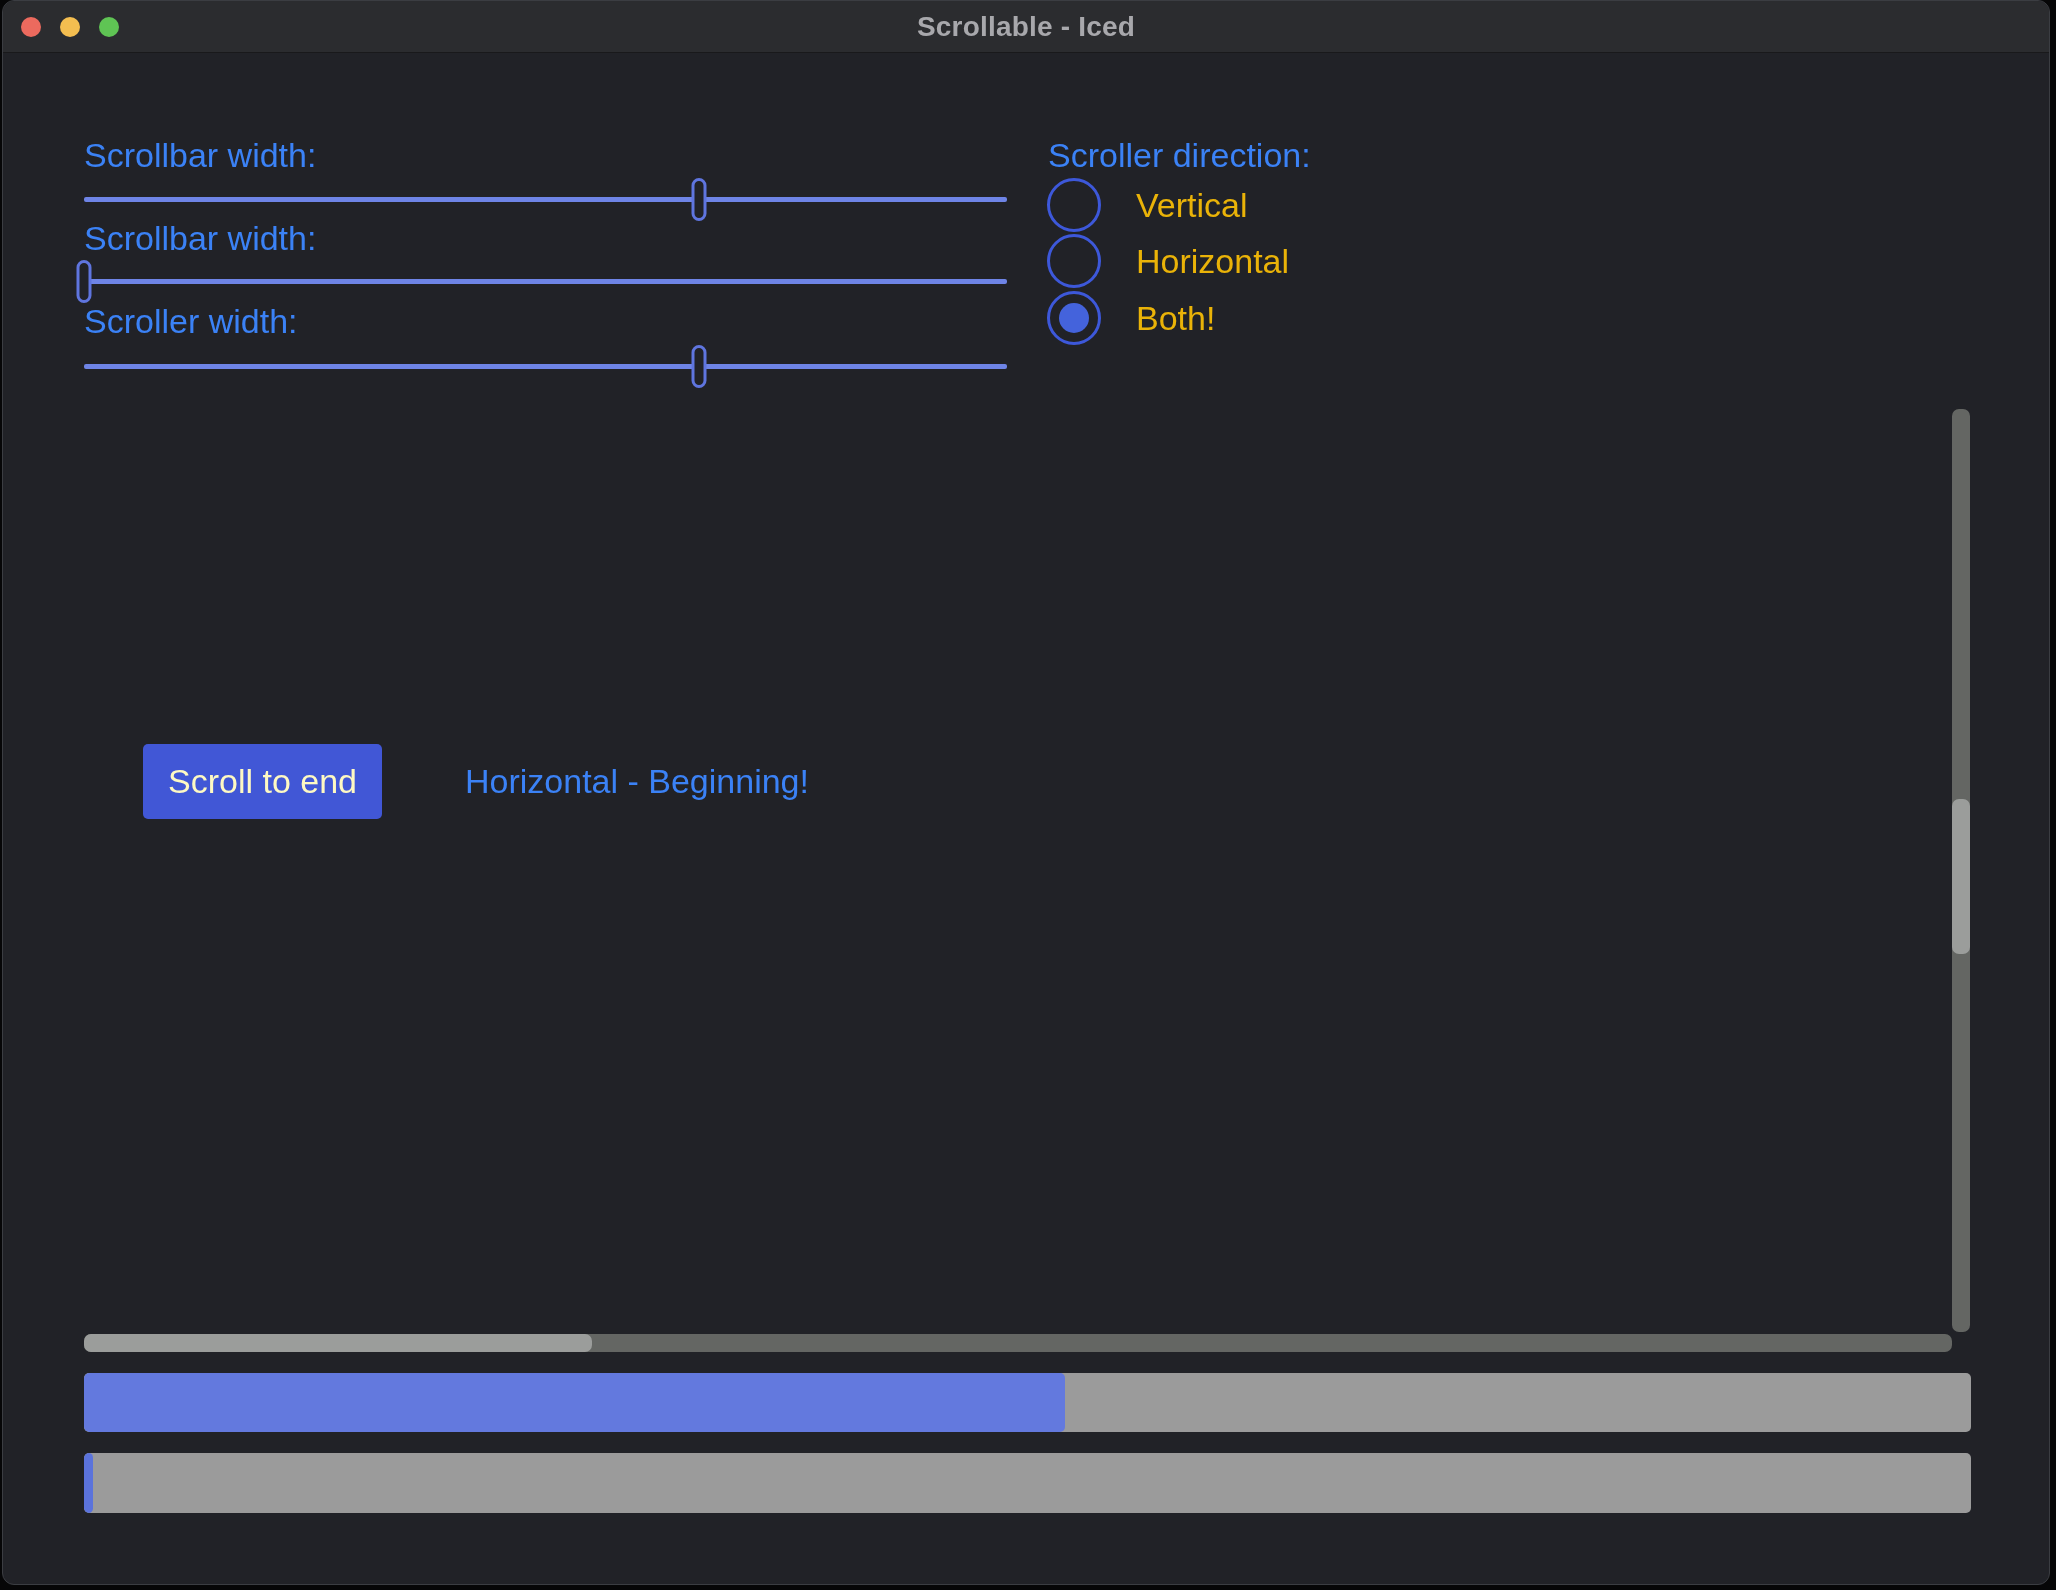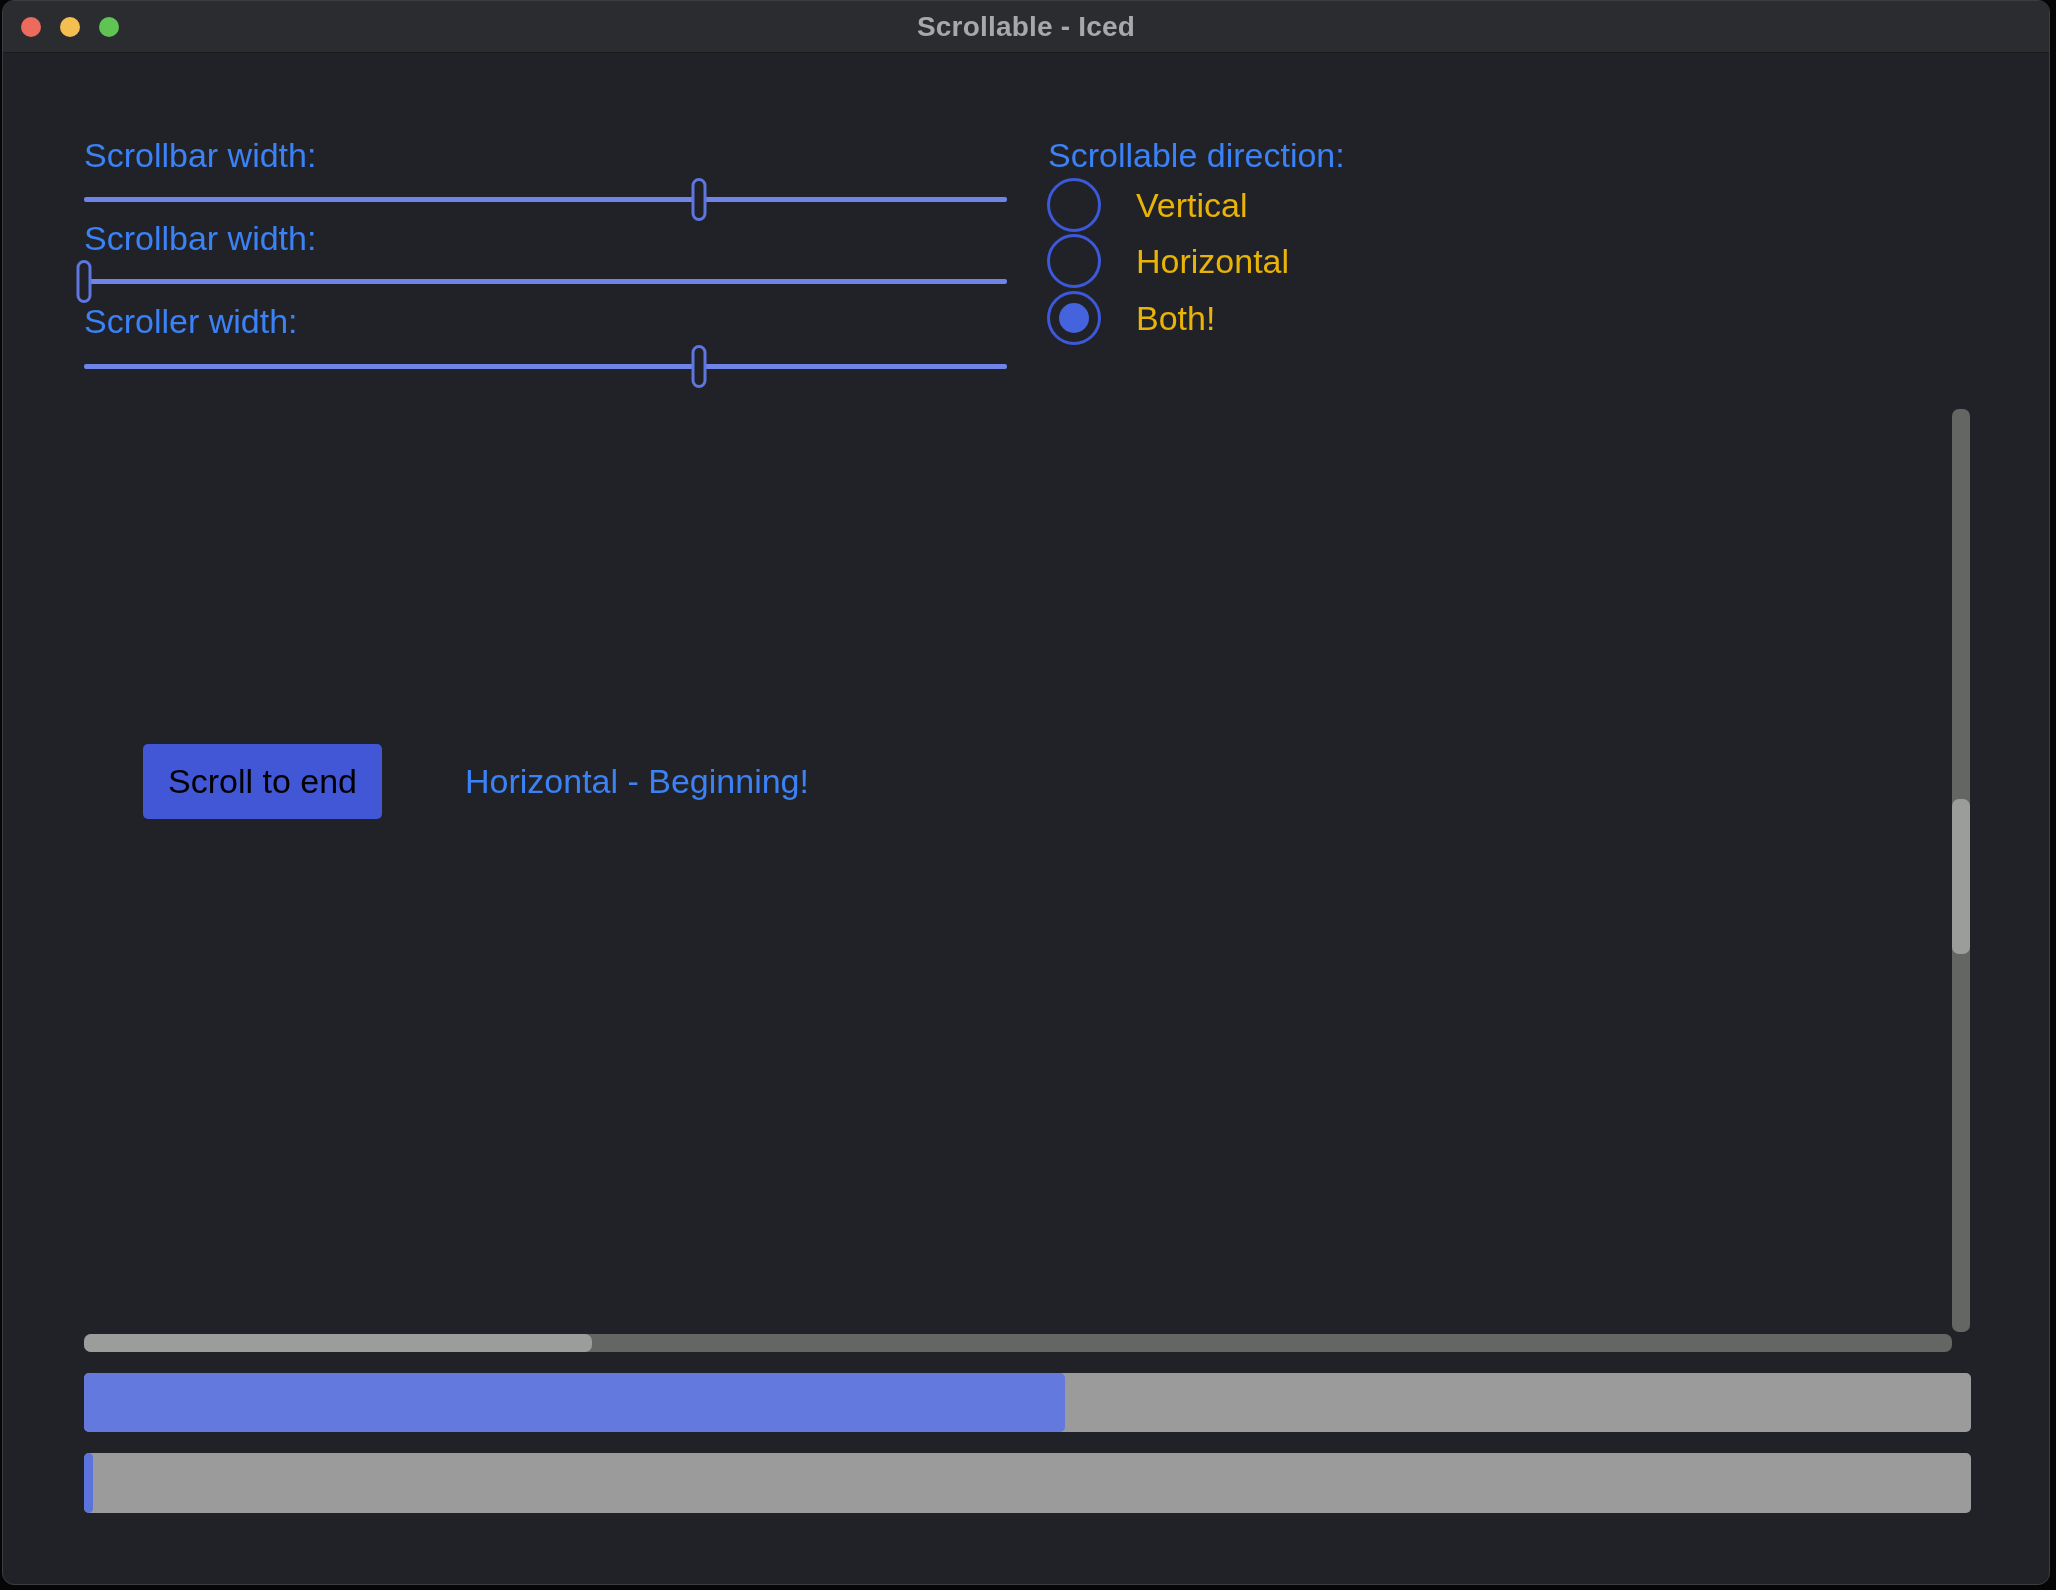--- a/index.html
+++ b/index.html
@@ -59,21 +59,21 @@
   .radio-row.selected .radio-dot { display: block; }
   .radio-label {
     position: absolute; left: 89px; top: 0; line-height: 54px;
     font-size: 34px; color: #eab308; white-space: nowrap;
   }
   
   .scroll-btn {
     position: absolute; left: 140px; top: 743px; width: 239px; height: 75px;
     background: #4157d6; border: none; border-radius: 5px;
     display: flex; align-items: center; justify-content: center;
-    font-family: inherit; font-size: 34px; color: #000000; cursor: pointer;
+    font-family: inherit; font-size: 34px; color: #fef9c3; cursor: pointer;
   }
   .status-text {
     position: absolute; left: 462px; top: 759px; line-height: 42px;
     font-size: 34px; color: #3b82f6; white-space: nowrap;
   }
   
   .v-rail {
     position: absolute; left: 1949px; top: 408px; width: 18px; height: 923px;
     background: #646663; border-radius: 7px;
   }
@@ -120,21 +120,21 @@
   </div>
   <div class="slider" style="top:259px">
     <div class="slider-track" style="background: rgb(110, 132, 230);"></div>
     <div class="slider-handle" style="left: 0%; border-color: rgb(95, 117, 223);"></div>
   </div>
   <div class="slider" style="top:344px">
     <div class="slider-track" style="background: rgb(110, 132, 230);"></div>
     <div class="slider-handle" style="left: 66.6%; border-color: rgb(95, 117, 223);"></div>
   </div>
 
-  <div class="ctl-label radio-header" style="top:133px">Scrollable direction:</div>
+  <div class="ctl-label radio-header" style="top:133px">Scroller direction:</div>
 
   <div class="radio-row" style="top:177px">
     <div class="radio-circle" style="border-color: rgb(61, 88, 218);">
       
     </div>
     <div class="radio-label">Vertical</div>
   </div>
 
   <div class="radio-row selected" style="top:290px">
     <div class="radio-circle" style="border-color: rgb(61, 88, 218);">

